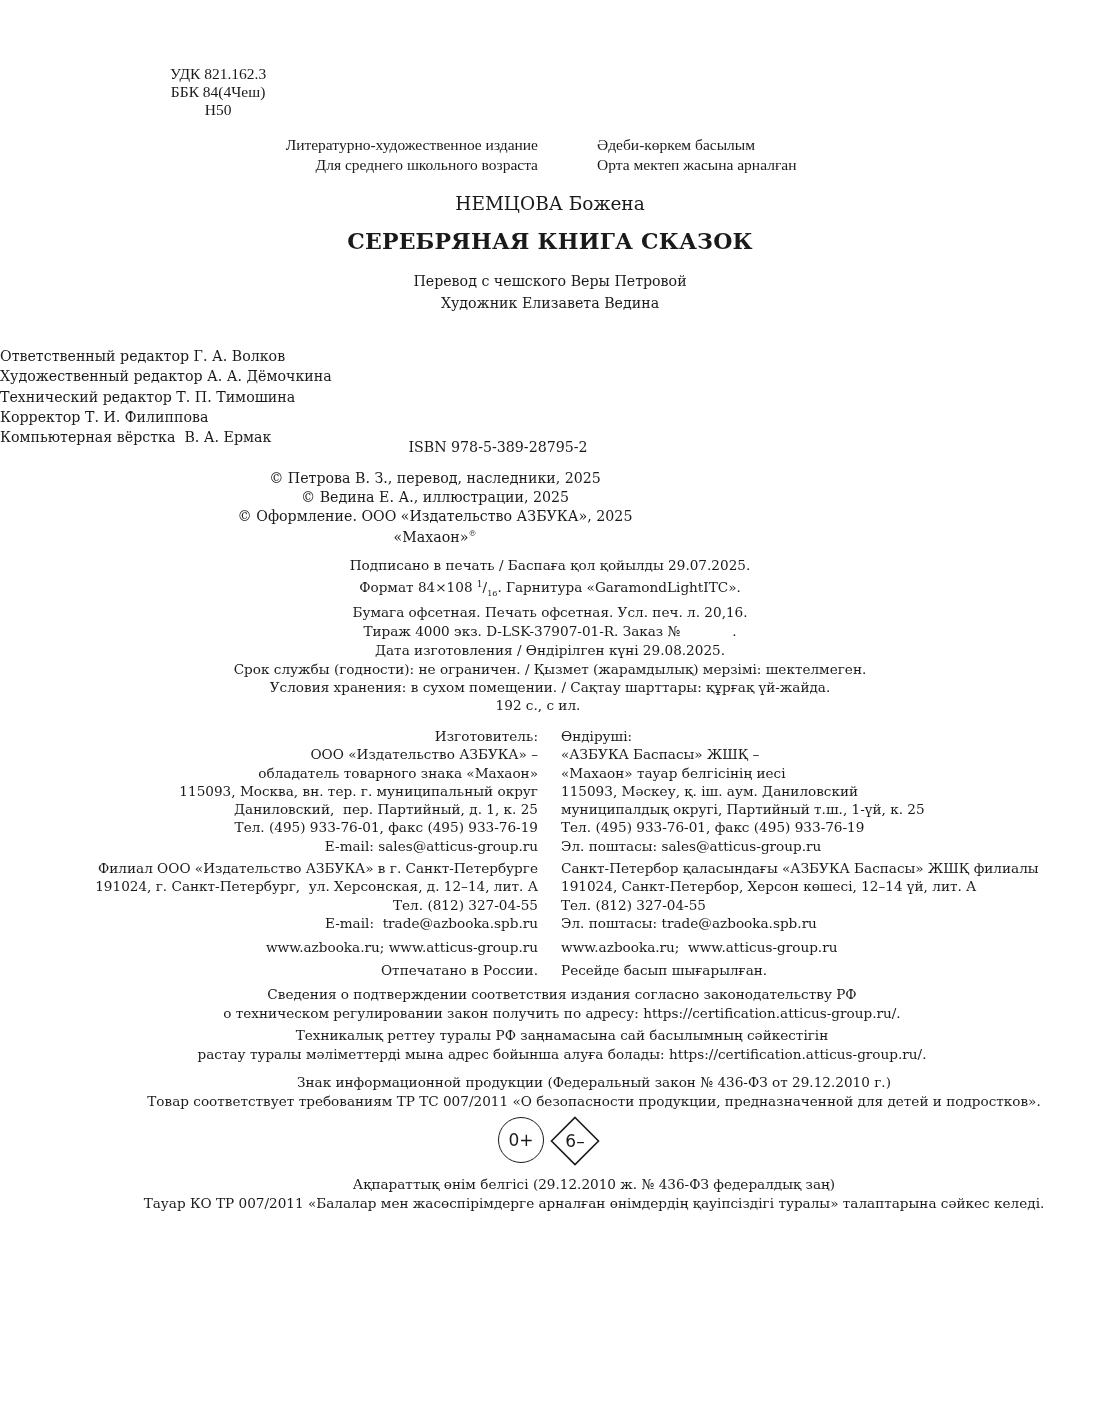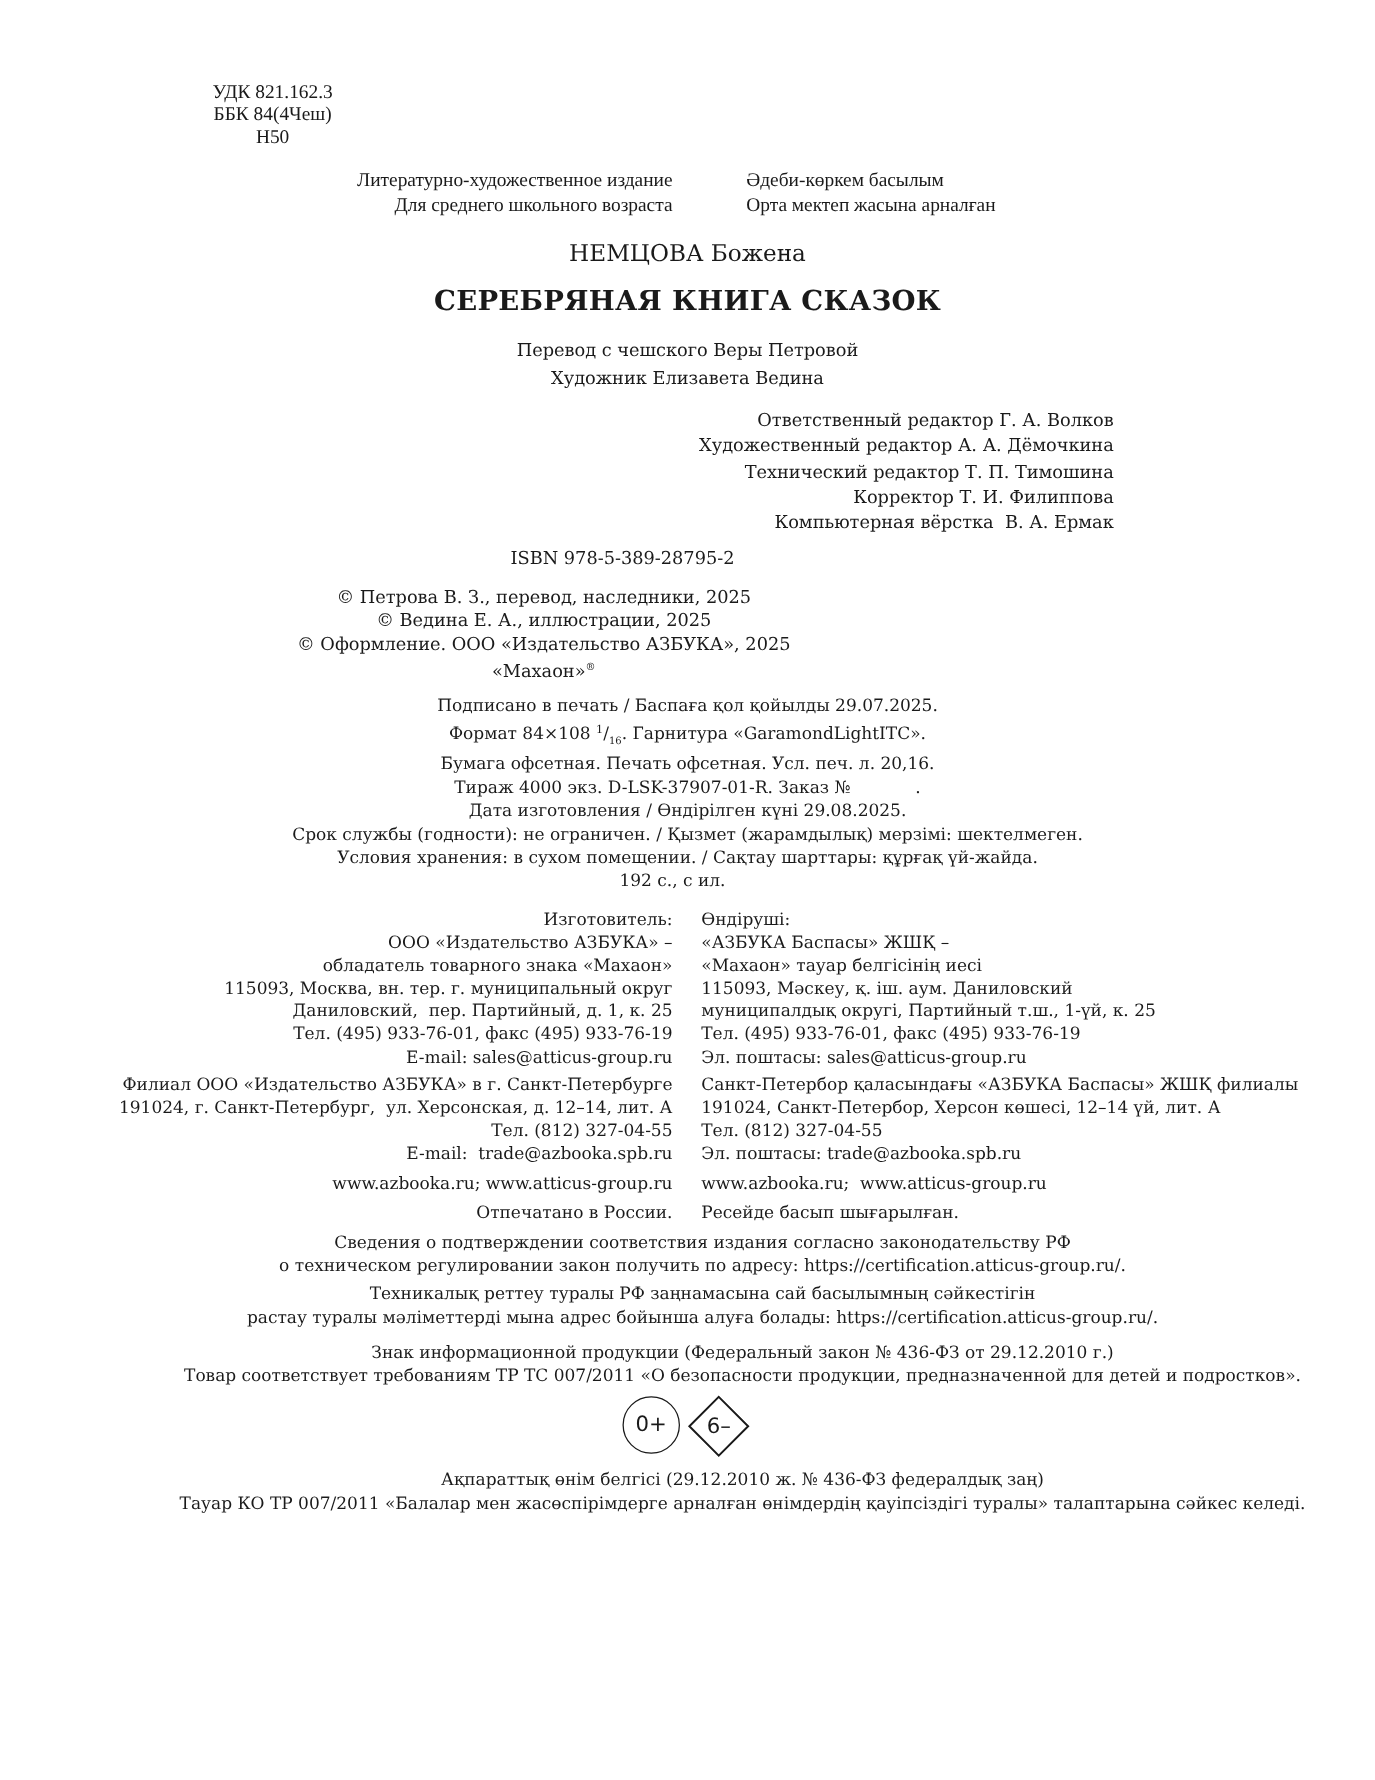--- a/index.html
+++ b/index.html
@@ -15,21 +15,21 @@
   
   .codes { left: 138px; top: 65px; font-family: "Liberation Serif", serif; font-size: 15.5px; line-height: 18px; text-align: center; margin-left: 32px; }
 
   
   .edition-left { right: 562px; top: 135px; font-family: "Liberation Serif", serif; font-size: 15.5px; line-height: 20px; text-align: right; }
   .edition-right { left: 561px; top: 135px; font-family: "Liberation Serif", serif; font-size: 15.5px; line-height: 20px; text-align: left; margin-left: 36px; }
 
   .author { left: 0; width: 1100px; top: 193px; font-size: 18.5px; text-align: center; }
   .title { left: 0; width: 1100px; top: 228px; font-size: 22px; font-weight: bold; text-align: center; letter-spacing: 0.2px; }
   .credits { left: 0; width: 1100px; top: 271px; font-size: 14.2px; line-height: 20px; text-align: center; }
-  .editors { left: 0; width: 891px; top: 327px; font-size: 14.2px; line-height: 20.3px; text-align: right; }
+  .editors { left: 0; width: 891px; top: 346px; font-size: 14.2px; line-height: 20.3px; text-align: left; }
   .isbn { left: 0; width: 996px; top: 439px; font-size: 14.2px; text-align: center; }
   .copy { left: 0; width: 870px; top: 469px; font-size: 14.2px; line-height: 18.8px; text-align: center; }
   .copy sup { font-size: 8px; }
 
   .print { left: 0; width: 1100px; top: 556px; font-size: 13.6px; line-height: 18.7px; text-align: center; }
   .print .frac-num { font-size: 9px; vertical-align: 5px; }
   .print .frac-den { font-size: 8px; vertical-align: -4px; }
   .pages { left: 0; width: 1076px; top: 697px; font-size: 13.6px; text-align: center; }
 
   .col-l { right: 562px; font-size: 13.6px; line-height: 18.3px; text-align: right; }

